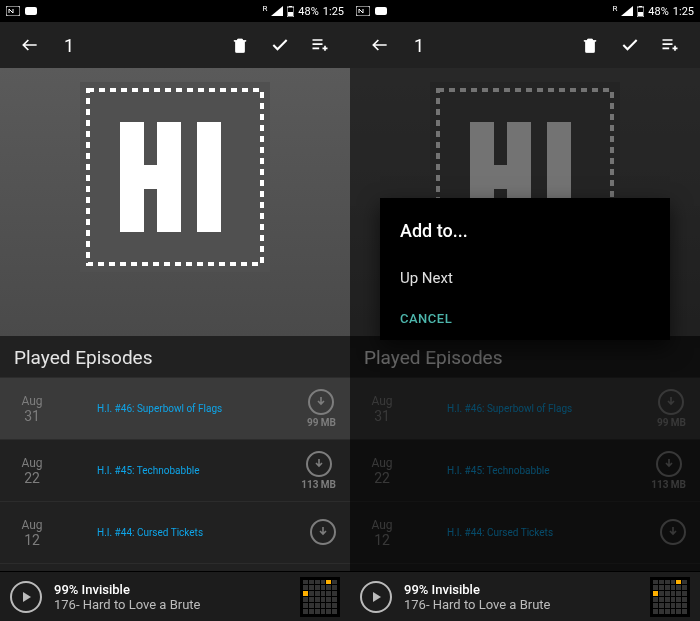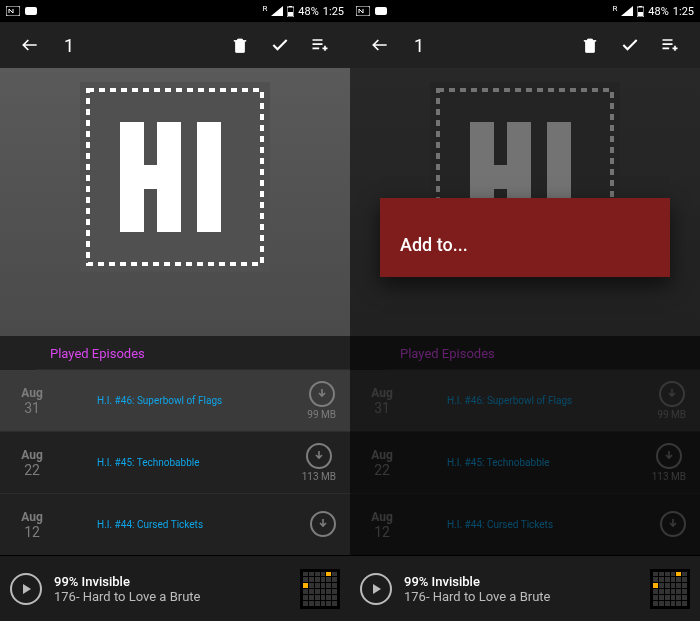--- a/index.html
+++ b/index.html
@@ -21,46 +21,46 @@
   .toolbar .spacer { flex:1; }
   .tool-btn { width:40px; height:40px; display:flex; align-items:center; justify-content:center; color:#fff; }
   .tool-btn svg { stroke:#fff; }
 
   
   .art-wrap { height:268px; background:linear-gradient(#5a5a5a,#4a4a4a); display:flex; align-items:flex-start; justify-content:center; position:relative; z-index:2; }
   .art { margin-top:14px; width:190px; height:190px; background:#505050; position:relative; }
   .art svg { position:absolute; inset:0; }
 
   
-  .section-h { font-size:13px; color:#d946ef; padding:10px 14px 8px; border-bottom:1px solid #2c2c2c;margin-left:36px; }
+  .section-h { font-size:19px; color:#e5e5e5; padding:10px 14px 8px; border-bottom:1px solid #2c2c2c; }
 
   
   .ep { display:flex; align-items:center; padding:10px 14px; border-bottom:1px solid #2c2c2c; gap:16px; min-height:62px; }
   .ep.sel { background:#3a3a3a; }
   .ep .date { width:36px; text-align:center; color:#7d7d7d; }
-  .ep .date .m { font-size:12px;font-weight:bold; }
+  .ep .date .m { font-size:12px; }
   .ep .date .d { font-size:14px; }
   .ep .title { flex:1; color:#0ea5e9; font-size:10px;margin-left:31px; }
-  .ep .dl { display:flex; flex-direction:column; align-items:center; gap:2px; }
+  .ep .dl { display:flex; flex-direction:column; align-items:center; gap:2px;font-weight:bold; }
   .ep .dl .sz { font-size:10px; color:#7d7d7d; }
   .ep .dl .ring { width:26px; height:26px; border:2px solid #7d7d7d; border-radius:50%; display:flex; align-items:center; justify-content:center; }
   .ep .dl .ring svg { display:block; }
 
   
-  .np { position:absolute; bottom:0; left:0; right:0; height:66px; background:#1c1c1c; display:flex; align-items:center; padding:0 10px; gap:12px; z-index:9; border-top:1px solid #000;}
+  .np { position:absolute; bottom:0; left:0; right:0; height:50px; background:#1c1c1c; display:flex; align-items:center; padding:0 10px; gap:12px; z-index:9; border-top:1px solid #000;}
   .np .play { width:32px; height:32px; border:2px solid #bbb; border-radius:50%; display:flex; align-items:center; justify-content:center;}
   .np .info { flex:1; }
   .np .show { color:#fff; font-size:13px; font-weight:500;}
   .np .epi { color:#bdbdbd; font-size:13px;}
   .np .thumb { width:40px; height:40px; background:#000; display:grid; grid-template-columns:repeat(6,1fr); grid-template-rows:repeat(6,1fr); padding:3px; gap:1px;}
   .np .thumb .y { background:#ffb000;}
   .np .thumb .g { background:#333;}
 
   
-  .dialog { position:absolute; left:30px; right:30px; top:198px; background:#7f1d1d; z-index:30; padding:36px 20px 8px; box-shadow:0 8px 20px rgba(0,0,0,0.6);}
+  .dialog { position:absolute; left:30px; right:30px; top:198px; background:#000000; z-index:30; padding:22px 20px 8px; box-shadow:0 8px 20px rgba(0,0,0,0.6);}
   .dialog .dlg-title { color:#fff; font-size:18px; font-weight:500; margin-bottom:14px;}
   .dialog .dlg-opt { color:#e0e0e0; font-size:15px; padding:14px 0;}
   .dialog .dlg-actions { display:flex; justify-content:flex-start; padding:10px 0 6px;}
   .dialog .dlg-cancel { color:#4db6ac; font-size:13px; font-weight:500; letter-spacing:0.5px;}
 
   .eps-scroll { flex:1; overflow:hidden; position:relative;}
 </style>
 </head>
 <body>
 
@@ -412,16 +412,20 @@
           <div class="g"></div>
           <div class="g"></div>
           <div class="g"></div>
           <div class="g"></div>
           <div class="g"></div>
       </div>
     </div>
 
     <div class="dialog">
       <div class="dlg-title">Add to...</div>
+      <div class="dlg-opt">Up Next</div>
+      <div class="dlg-actions">
+        <div class="dlg-cancel">CANCEL</div>
+      </div>
     </div>
   </div>
 
 </div>
 
 </body></html>

